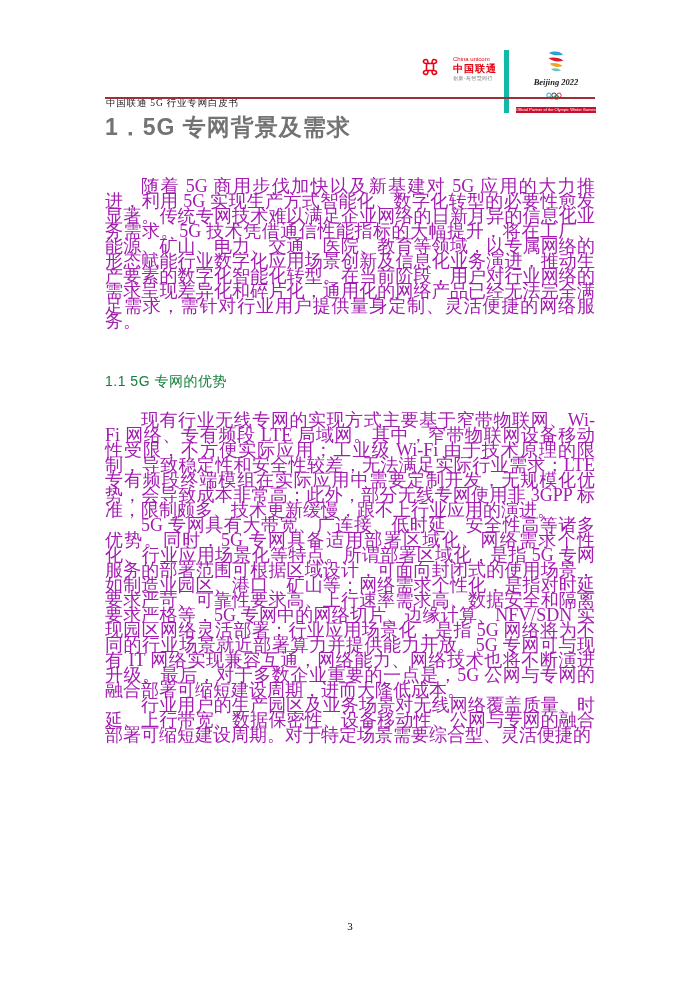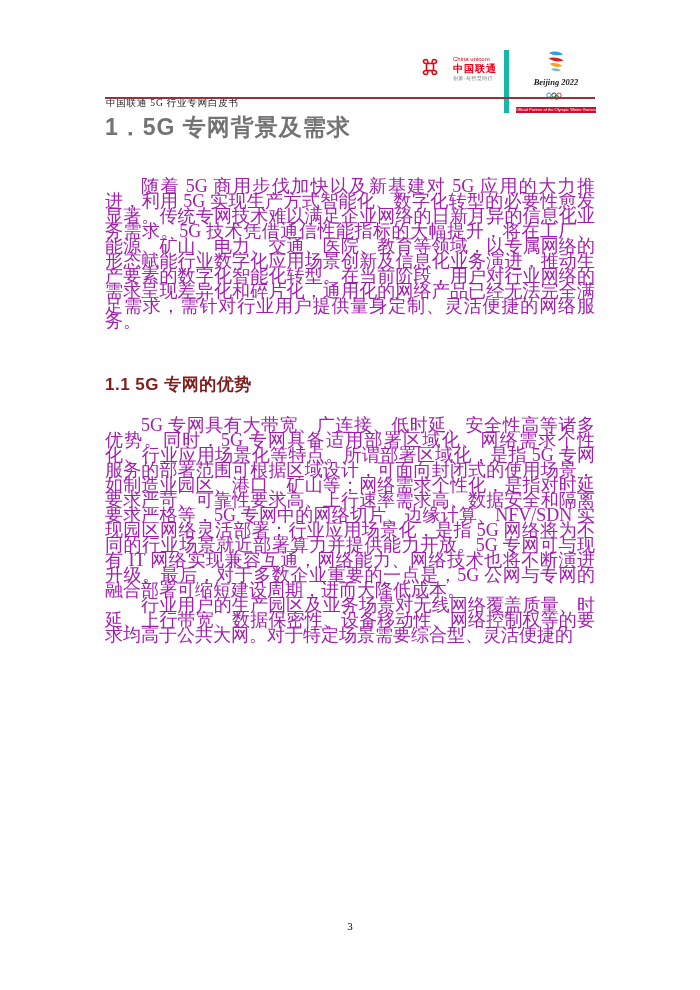--- a/index.html
+++ b/index.html
@@ -81,24 +81,24 @@
   }
   .body-p {
     font-size: 18px;
     line-height: 15px;
     text-align: justify;
     text-indent: 2em;
     color: #a21caf;
   }
   .h2-section {
     font-family: "Liberation Sans", sans-serif;
-    font-size: 17px;
-    font-weight: 700;
+    font-size: 14px;
+    font-weight: 400;
     letter-spacing: 0.5px;
-    color: #7f1d1d;
+    color: #15803d;
     margin: 44px 0 22px 0;
   }
   
   .page-num {
     position: absolute;
     bottom: 58px;
     left: 0;
     width: 100%;
     text-align: center;
     font-size: 11px;
@@ -154,20 +154,21 @@
   </div>
 
   <div class="header-rule"></div>
 
   <div class="content">
     <h1 class="h1-title">1．5G 专网背景及需求</h1>
 
     <p class="body-p">随着 5G 商用步伐加快以及新基建对 5G 应用的大力推进，利用 5G 实现生产方式智能化、数字化转型的必要性愈发显著。传统专网技术难以满足企业网络的日新月异的信息化业务需求。5G 技术凭借通信性能指标的大幅提升，将在工厂、能源、矿山、电力、交通、医院、教育等领域，以专属网络的形态赋能行业数字化应用场景创新及信息化业务演进，推动生产要素的数字化智能化转型。在当前阶段，用户对行业网络的需求呈现差异化和碎片化，通用化的网络产品已经无法完全满足需求，需针对行业用户提供量身定制、灵活便捷的网络服务。</p>
 
     <h2 class="h2-section">1.1 5G 专网的优势</h2>
+    <p class="body-p">现有行业无线专网的实现方式主要基于窄带物联网、Wi-Fi 网络、专有频段 LTE 局域网。其中，窄带物联网设备移动性受限，不方便实际应用；工业级 Wi-Fi 由于技术原理的限制，导致稳定性和安全性较差，无法满足实际行业需求；LTE 专有频段终端模组在实际应用中需要定制开发，无规模化优势，会导致成本非常高；此外，部分无线专网使用非 3GPP 标准，限制颇多、技术更新缓慢，跟不上行业应用的演进。</p>
     <p class="body-p">5G 专网具有大带宽、广连接、低时延、安全性高等诸多优势。同时，5G 专网具备适用部署区域化、网络需求个性化、行业应用场景化等特点。所谓部署区域化，是指 5G 专网服务的部署范围可根据区域设计，可面向封闭式的使用场景，如制造业园区、港口、矿山等；网络需求个性化，是指对时延要求严苛、可靠性要求高、上行速率需求高、数据安全和隔离要求严格等，5G 专网中的网络切片、边缘计算、NFV/SDN 实现园区网络灵活部署；行业应用场景化，是指 5G 网络将为不同的行业场景就近部署算力并提供能力开放。5G 专网可与现有 IT 网络实现兼容互通，网络能力、网络技术也将不断演进升级。最后，对于多数企业重要的一点是，5G 公网与专网的融合部署可缩短建设周期，进而大降低成本。</p>
 
-    <p class="body-p">行业用户的生产园区及业务场景对无线网络覆盖质量、时延、上行带宽、数据保密性、设备移动性、网络控制权等的要求均高于公共大网。对于特定场景需要综合型、灵活便捷的</p>
+    <p class="body-p">行业用户的生产园区及业务场景对无线网络覆盖质量、时延、上行带宽、数据保密性、设备移动性、公网与专网的融合部署可缩短建设周期。对于特定场景需要综合型、灵活便捷的</p>
   </div>
 
   <div class="page-num">3</div>
 
 </div>
 
 </body></html>

